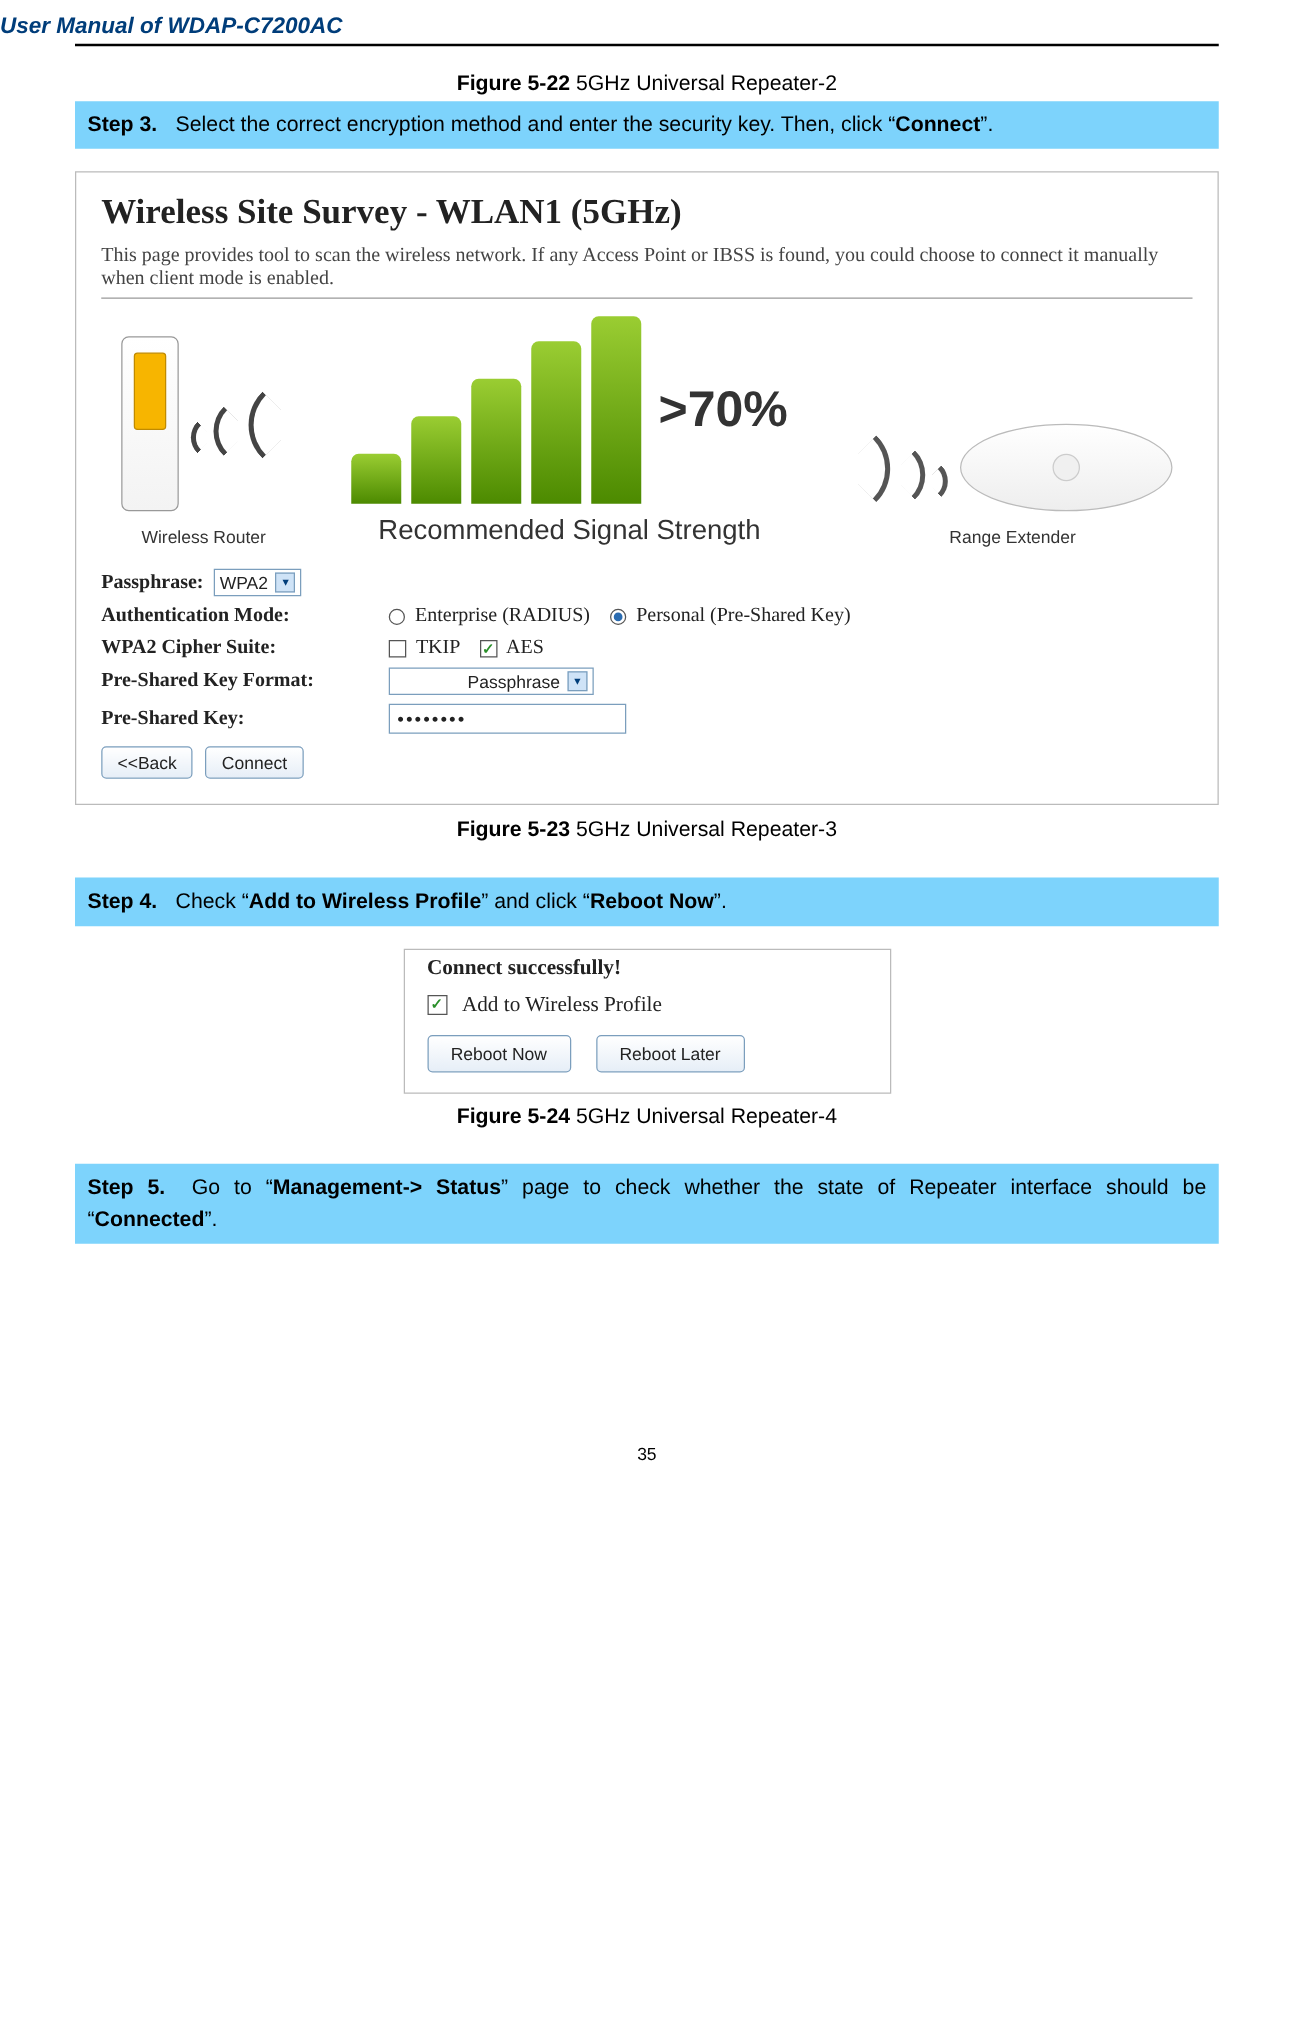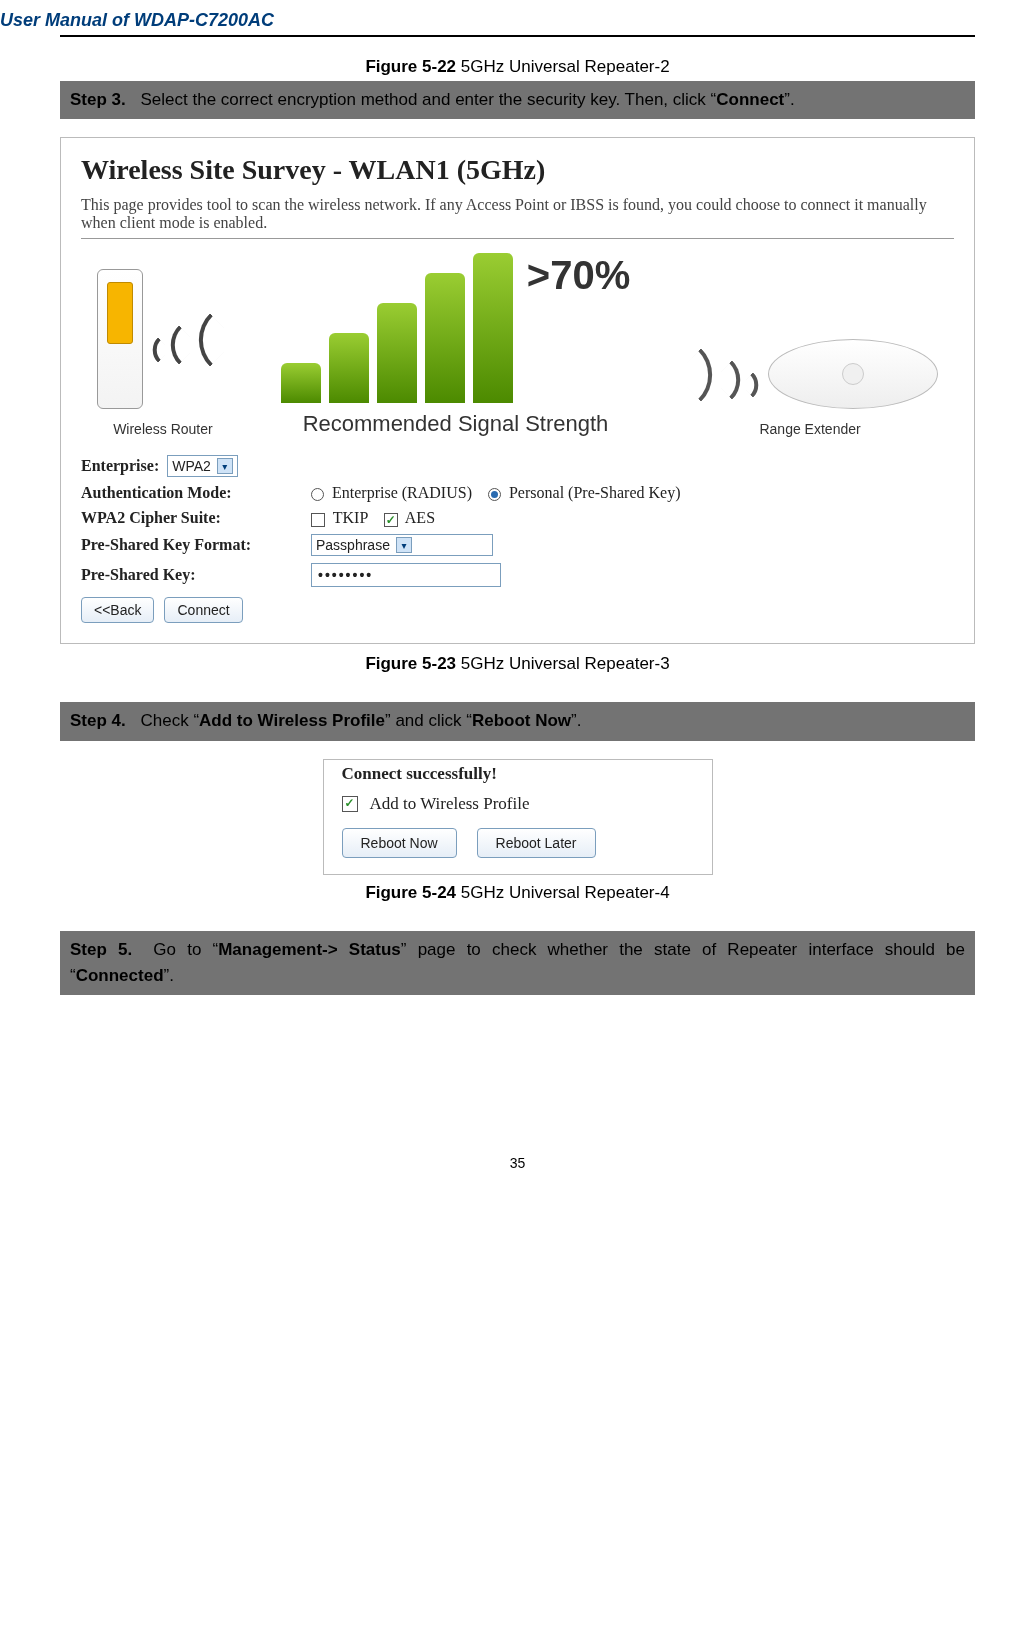--- a/index.html
+++ b/index.html
@@ -25,21 +25,21 @@
     border-top: 2px solid #000;
     margin: 0 60px 20px 60px;
   }
   .fig-caption {
     text-align: center;
     font-size: 17px;
     margin: 8px 0 4px 0;
   }
   .fig-caption .fb { font-weight: bold; text-align: right; }
   .step-box {
-    background: #737373;
+    background: #7dd3fc;
     padding: 6px 10px;
     font-size: 17px;
     line-height: 1.55;
     margin-bottom: 18px;
   }
   .step-box .sb-label { font-weight: bold; padding-right: 10px;}
   .step-box .bold { font-weight: bold; }
 
   
   .shot1 {
@@ -97,21 +97,21 @@
   .waves-right .arc { border-color:#444; }
   .waves-left { transform: scaleX(-1); }
   .a1{width:18px;height:18px;margin-right:-2px;}
   .a2{width:28px;height:28px;margin-right:-2px;}
   .a3{width:38px;height:38px;}
   .router-col .lbl, .extender-col .lbl { font-size:14px; color:#333; margin-top:6px; }
 
   .bars { display:flex; align-items:flex-end; gap:8px; height:150px; justify-content:center;}
   .bar { width:40px; background: linear-gradient(#9acd32,#4c8a00); border-radius:6px 6px 0 0; }
   .b1{height:40px;} .b2{height:70px;} .b3{height:100px;} .b4{height:130px;} .b5{height:150px;}
-  .bars-row{display:flex; align-items:flex-start; gap:14px; justify-content:center;}
+  .bars-row{display:flex; align-items:center; gap:14px; justify-content:center;}
   .percent{ font-size:40px; font-weight:bold; color:#333; font-family:Arial,sans-serif;}
   .rec-label{ font-size:22px; color:#333; font-family:Arial,sans-serif; margin-top:8px;}
 
   .extender {
     width:170px; height:70px; border-radius:50%;
     border:1px solid #bbb; background:linear-gradient(#fff,#eee);
     margin:0 auto 6px auto; position:relative;
   }
   .extender::after{
     content:""; position:absolute; top:50%; left:50%;
@@ -134,21 +134,21 @@
   .radio{
     display:inline-block;width:13px;height:13px;border:1px solid #555;border-radius:50%;
     vertical-align:middle;margin-right:4px;position:relative;background:#fff;
   }
   .radio.checked::after{content:"";position:absolute;top:2px;left:2px;width:7px;height:7px;background:#2a6bb0;border-radius:50%;}
   .chk{
     display:inline-block;width:14px;height:14px;border:1px solid #555;background:#fff;
     vertical-align:middle;margin-right:4px;font-size:12px;line-height:12px;text-align:center;color:#2a8f2a;font-weight:bold;
   }
   .chk.checked::after{content:"✓";}
-  .wideSel{width:182px; justify-content:flex-start;}
+  .wideSel{width:164px; justify-content:flex-end;}
   .pwd{
     width:190px;border:1px solid #7b9ebd;padding:3px 6px;font-family:Arial;font-size:14px;background:#fff;
     letter-spacing:2px; font-weight:bold;
   }
   .btn {
     font-family:Arial,sans-serif;font-size:14px;
     border:1px solid #7b9ebd;border-radius:4px;
     background:linear-gradient(#fff,#e6eef7);
     padding:4px 12px;display:inline-block;margin-right:6px;
   }
@@ -220,21 +220,21 @@
             <span class="arc a1"></span><span class="arc a2"></span><span class="arc a3"></span>
           </span>
           <div class="extender"></div>
         </div>
         <div class="lbl">Range Extender</div>
       </div>
     </div>
 
     <div class="form-area">
       <div class="form-row">
-        <span class="flabel" style="width:auto;margin-right:8px;">Enterprise:</span>
+        <span class="flabel" style="width:auto;margin-right:8px;">Passphrase:</span>
         <span class="sel">
           <span>WPA2</span>
           <span class="dd-arrow">▾</span>
         </span>
       </div>
       <div class="form-row">
         <span class="flabel">Authentication Mode:</span>
         <span>
           <span class="radio"></span>
           <span>Enterprise (RADIUS)</span>

